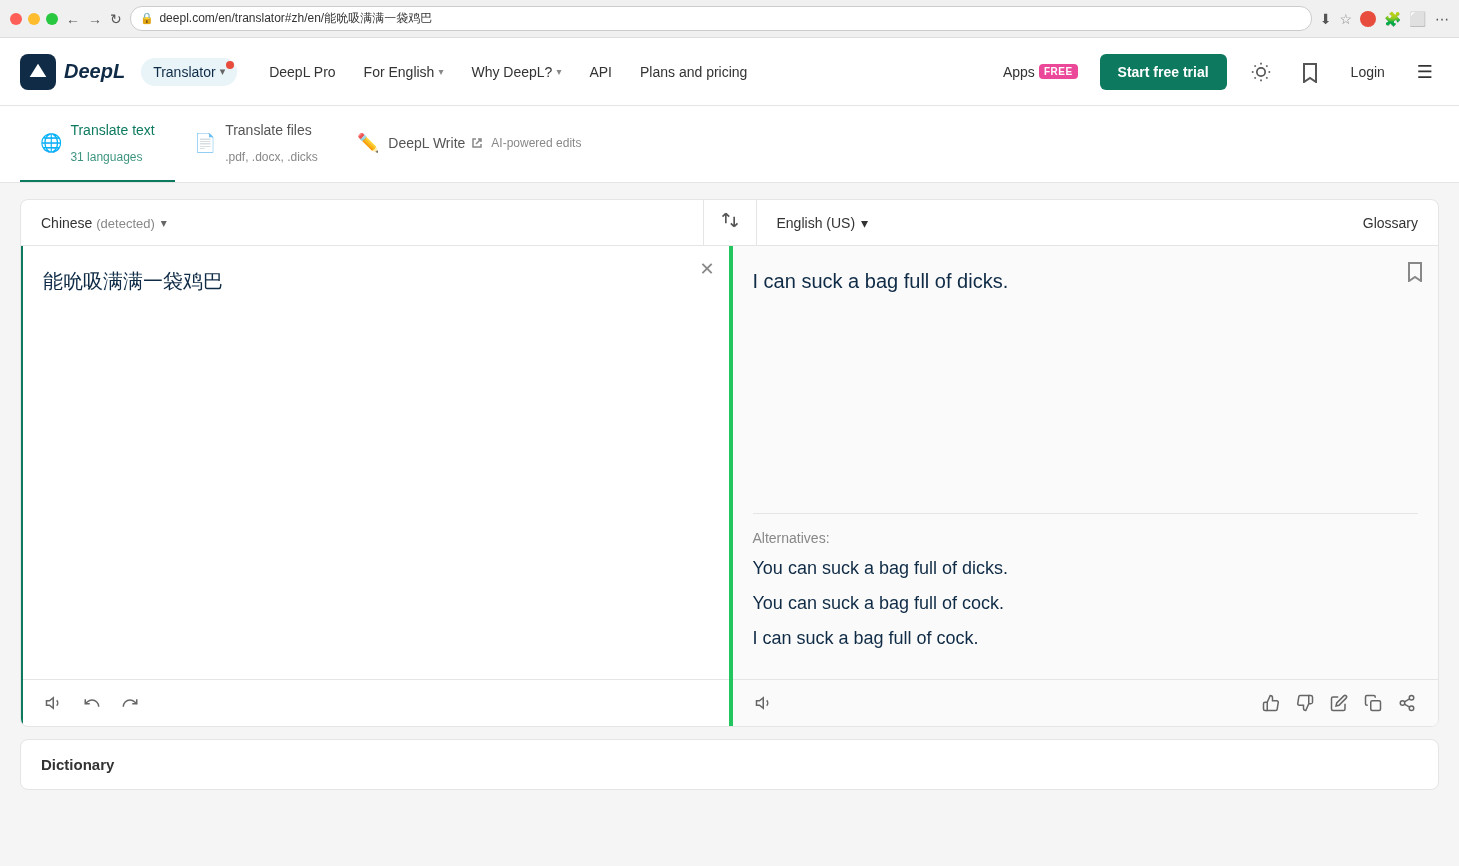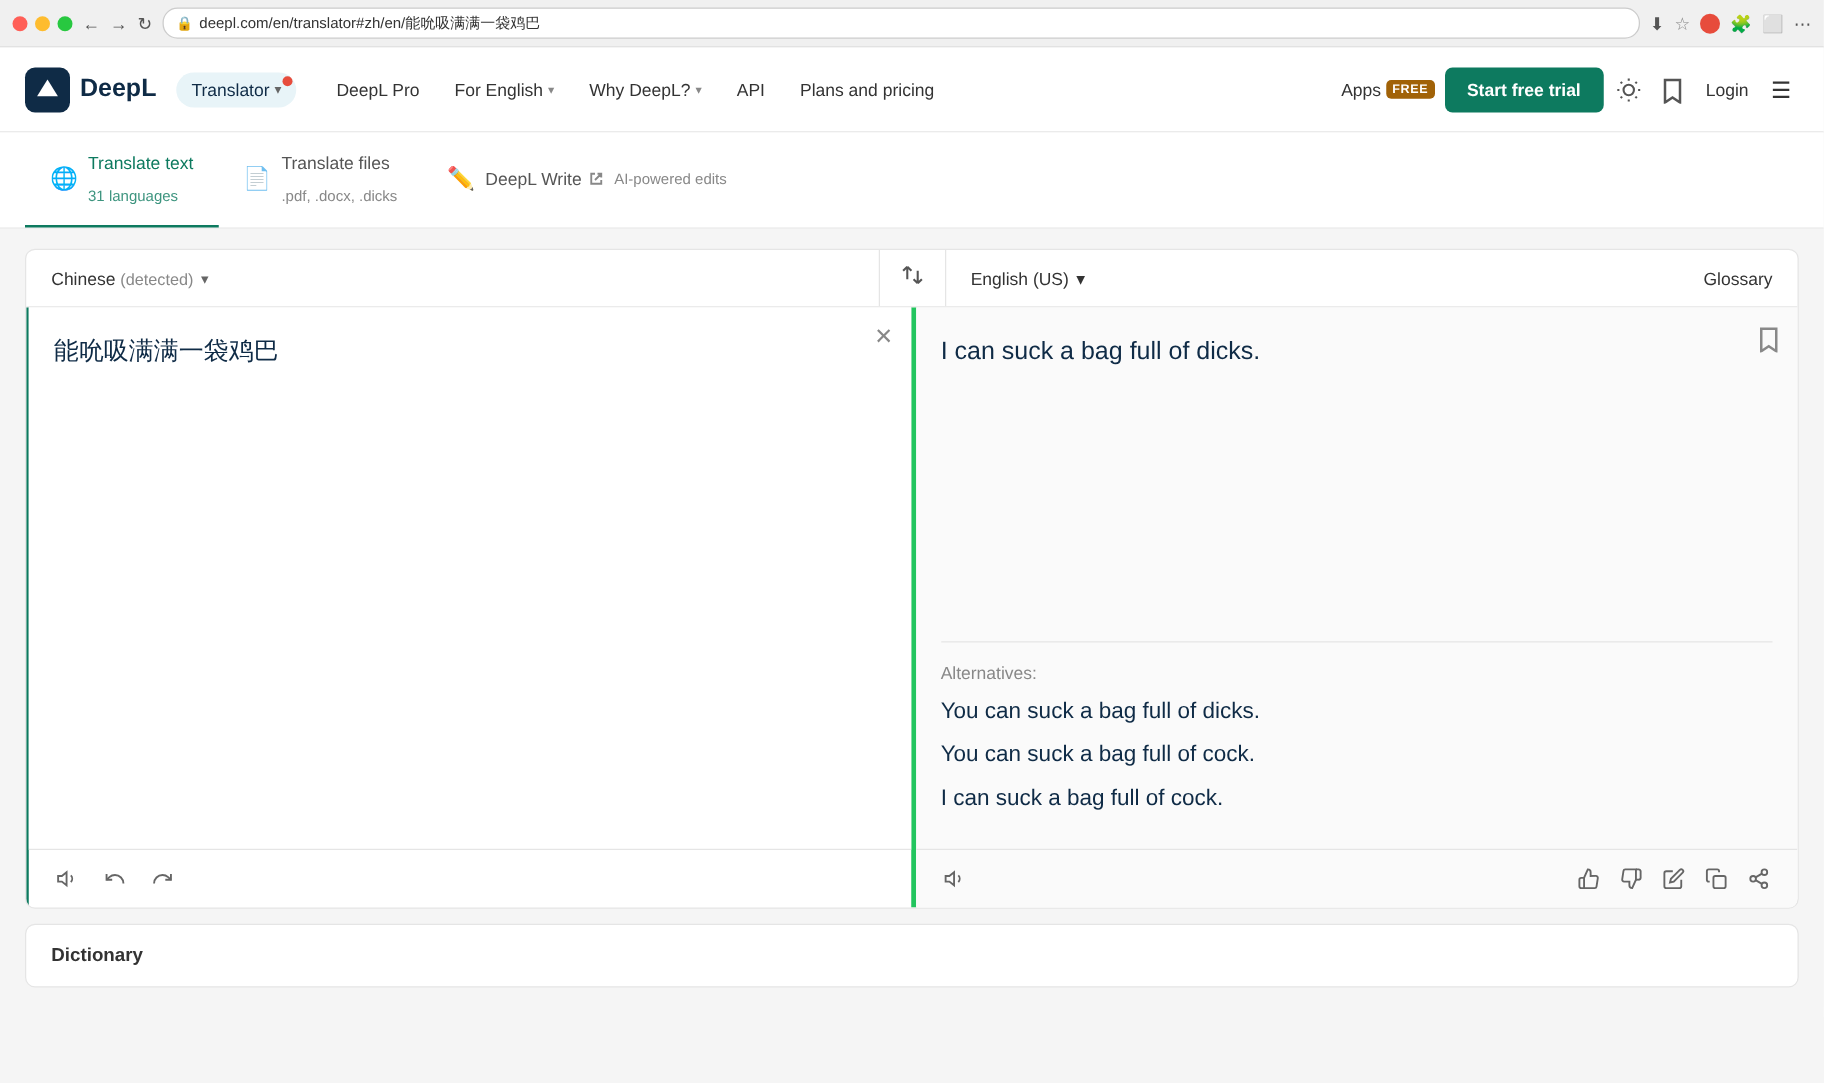--- a/index.html
+++ b/index.html
@@ -47,21 +47,21 @@
       margin-right: 16px;
       text-decoration: none;
     }
     .logo-icon {
       width: 36px; height: 36px;
       background: #0f2b46;
       border-radius: 8px;
       display: flex; align-items: center; justify-content: center;
       color: white; font-size: 18px; font-weight: bold;
     }
-    .logo-text { font-size: 20px; font-weight: 700; color: #0f2b46; }
+    .logo-text { font-size: 20px; font-weight: 700; color: #0f2b46; font-style: italic; }
 
     .translator-btn {
       display: flex; align-items: center; gap: 4px;
       background: #e8f4f8;
       border: none; border-radius: 20px;
       padding: 6px 12px;
       font-size: 14px; font-weight: 500; color: #0f2b46;
       cursor: pointer;
       position: relative;
       margin-right: 20px;
@@ -69,29 +69,29 @@
     .translator-btn .dot { width: 8px; height: 8px; background: #e74c3c; border-radius: 50%; position: absolute; top: 3px; right: 3px; }
 
     .nav-links { display: flex; align-items: center; gap: 4px; flex: 1; }
     .nav-link {
       padding: 8px 12px; font-size: 14px; color: #333; text-decoration: none;
       border: none; background: none; cursor: pointer; white-space: nowrap;
       display: flex; align-items: center; gap: 4px;
     }
     .nav-link .chevron { font-size: 10px; color: #888; }
 
-    .nav-right { display: flex; align-items: center; gap: 4px; }
+    .nav-right { display: flex; align-items: center; gap: 18px; }
 
     .apps-btn {
       display: flex; align-items: center; gap: 4px;
       border: none; background: none; cursor: pointer; font-size: 14px; color: #333;
       padding: 8px 4px;
     }
     .free-badge {
-      background: #a16207; color: white; font-size: 10px; font-weight: 700;
+      background: #ec4899; color: white; font-size: 10px; font-weight: 700;
       padding: 2px 5px; border-radius: 4px; letter-spacing: 0.5px;
     }
 
     .start-trial-btn {
       background: #0d7a5f; color: white; border: none; border-radius: 6px;
       padding: 10px 18px; font-size: 14px; font-weight: 600; cursor: pointer;
       white-space: nowrap;
     }
 
     .icon-btn {

